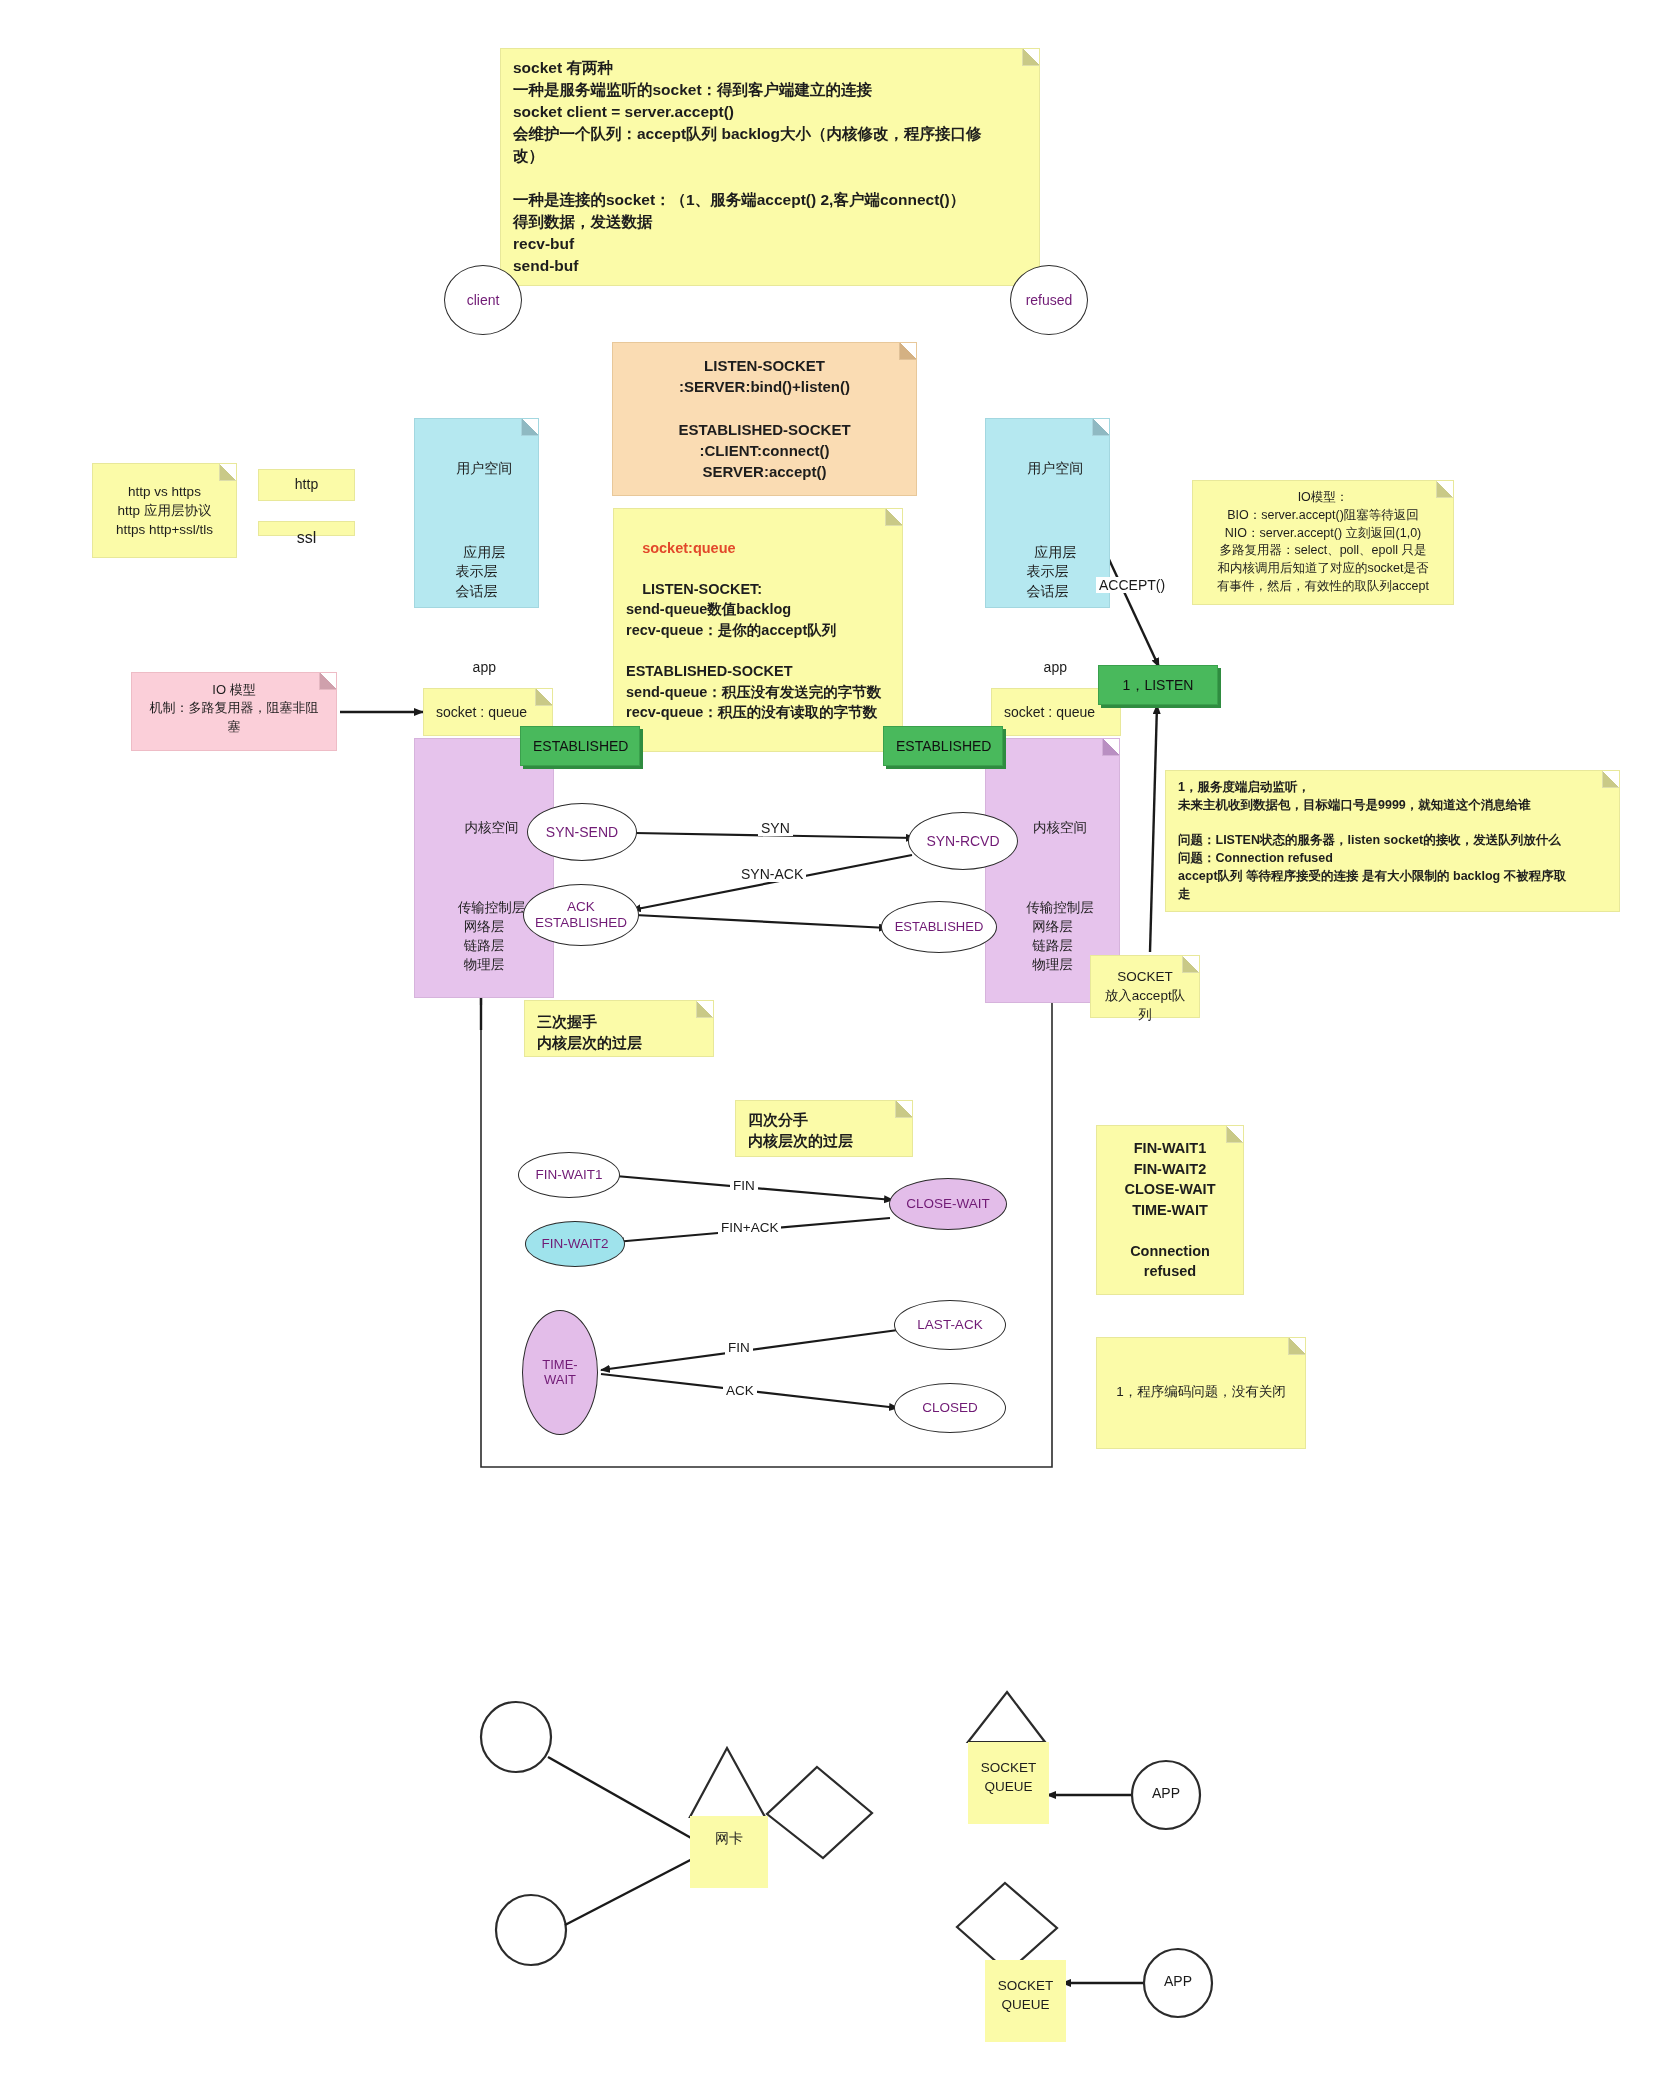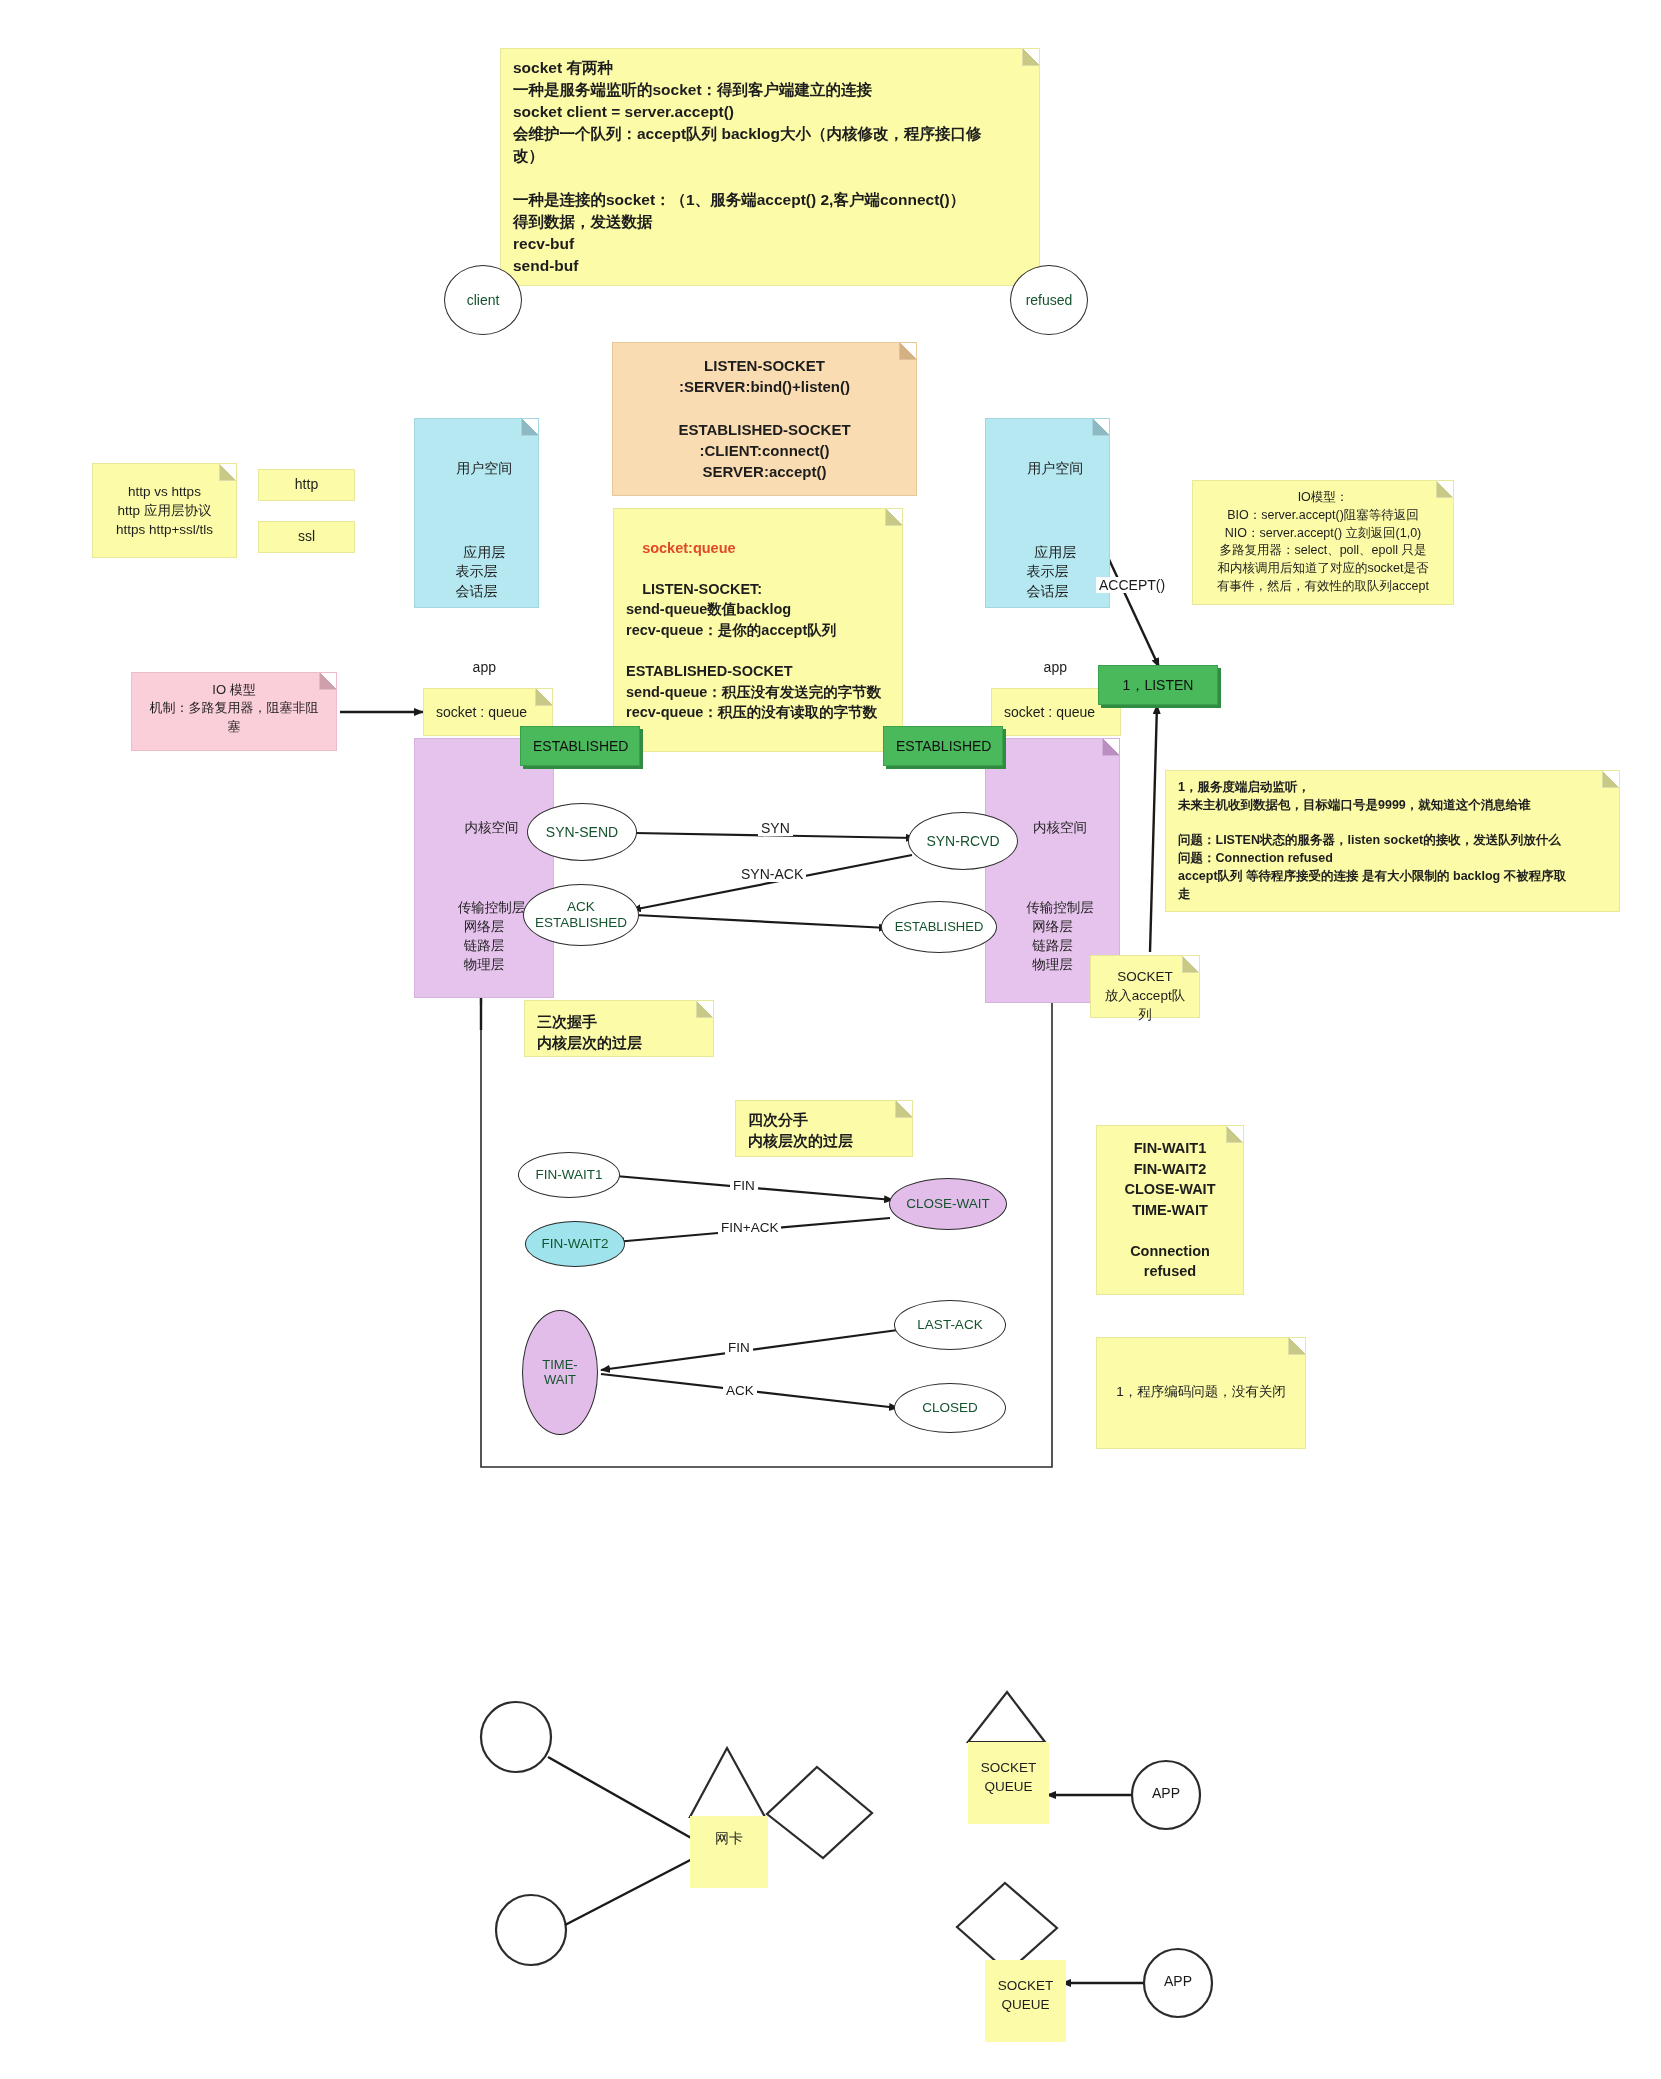--- a/index.html
+++ b/index.html
@@ -63,21 +63,21 @@
     position: absolute;
     box-sizing: border-box;
     border: 1.6px solid #2b2b2b;
     border-radius: 50%;
     background: #ffffff;
     display: flex;
     align-items: center;
     justify-content: center;
     text-align: center;
     line-height: 1.15;
-    color: #14532d;
+    color: #701a75;
   }
   .ellipse.fill-purple { background: #e3bde9; }
   .ellipse.fill-cyan { background: #9fe3ec; }
 
   .edge-label {
     position: absolute;
     background: #ffffff;
     padding: 0 3px;
     white-space: nowrap;
     color: #1a1a1a;
@@ -198,21 +198,21 @@
 send-queue：积压没有发送完的字节数
 recv-queue：积压的没有读取的字节数</span>
   </div>
 
   <div class="note center" style="left:92px; top:463px; width:145px; font-size:13.5px; padding-top:18px; padding-bottom:18px;">http vs https
 http 应用层协议
 https http+ssl/tls</div>
 
   <div class="note nofold center" style="left:258px; top:469px; width:97px; height:32px; font-size:14px; padding:5px 0;">http</div>
 
-  <div class="note nofold center" style="left:258px; top:521px; width:97px; height:32px; font-size:14px; padding:5px 0;">ssl</div>
+  <div class="note nofold center" style="left:258px; top:521px; width:97px; height:15px; font-size:16px; padding:5px 0;">ssl</div>
 
   <div class="note cyan center" style="left:414px; top:418px; width:125px; height:190px; font-size:14px; padding-top:20px;">
     <span>用户空间</span>
     <div style="height:24px"></div>
     <span style="white-space:pre-wrap;">应用层
 表示层
 会话层</span>
     <div style="height:16px"></div>
     <span>app</span>
   </div>

